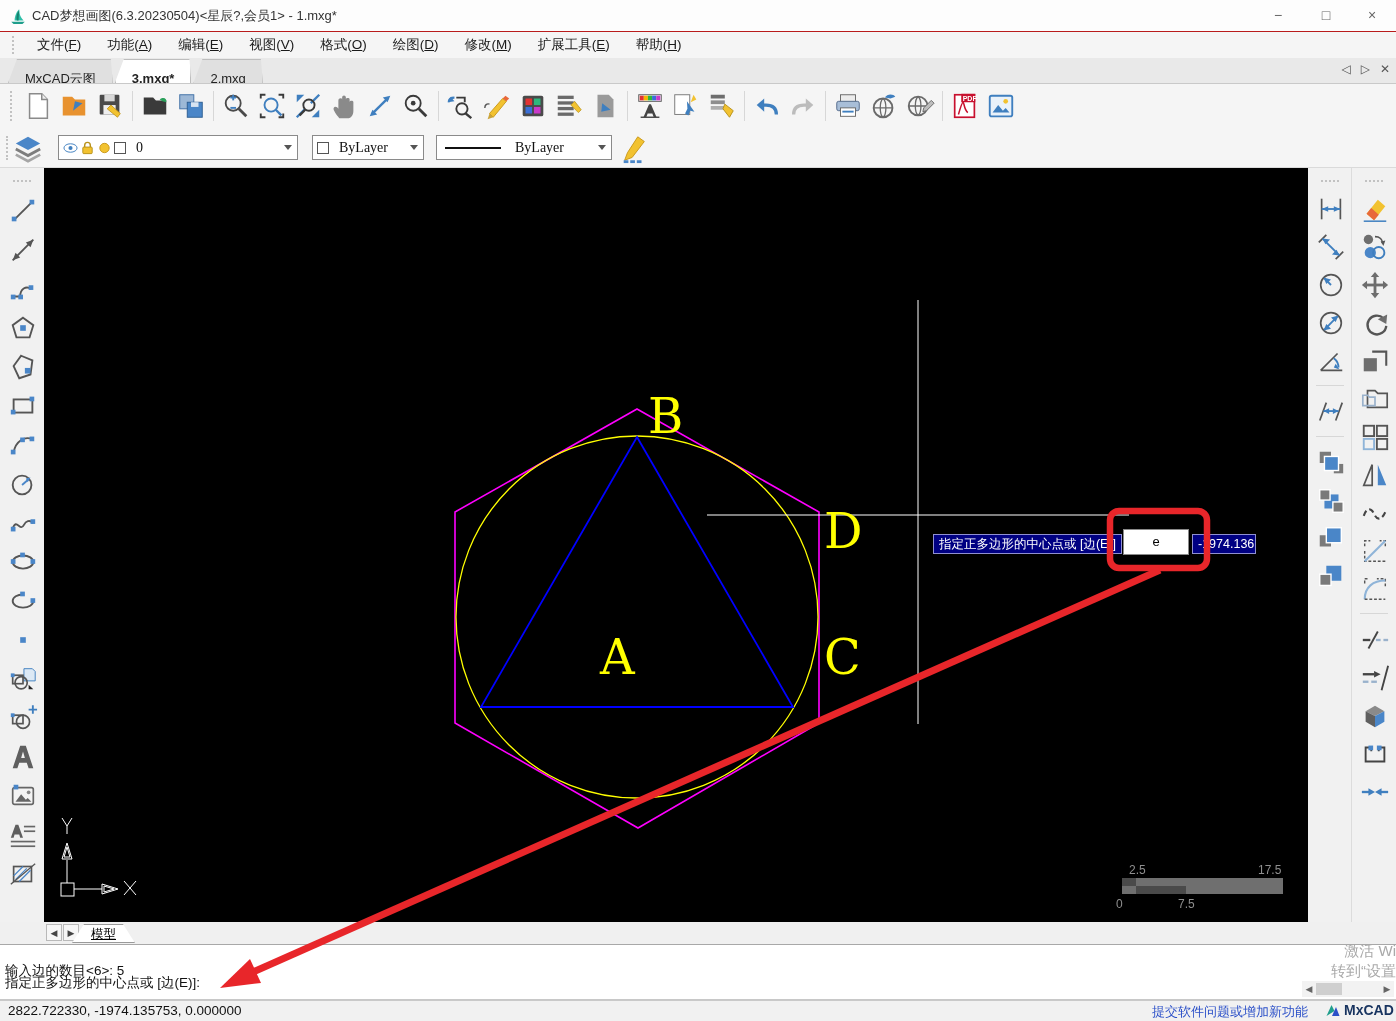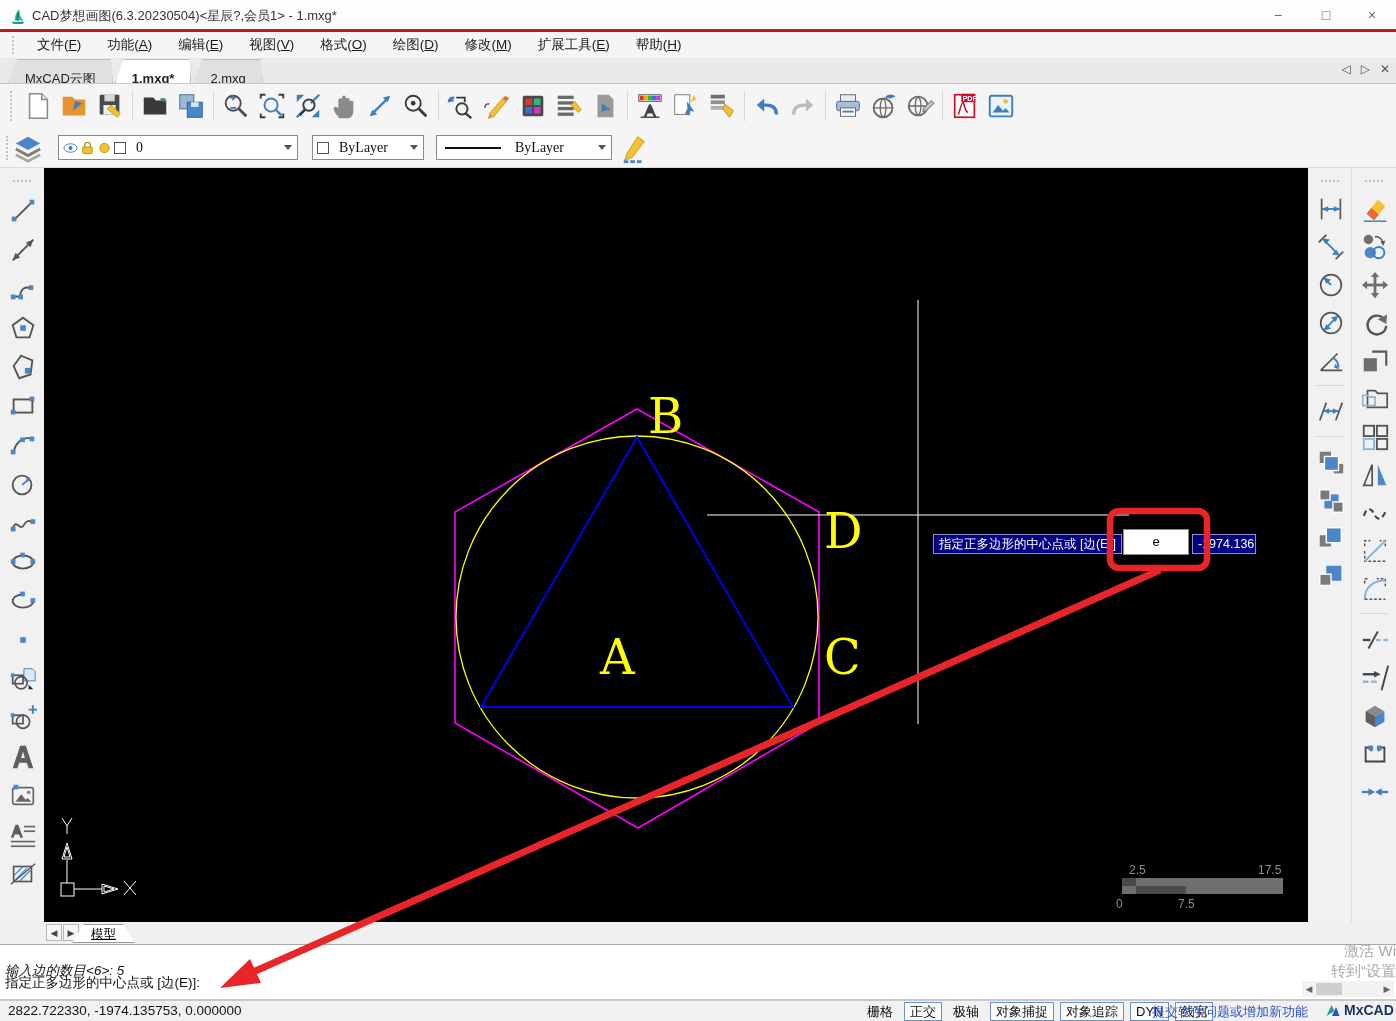--- a/index.html
+++ b/index.html
@@ -1,21 +1,21 @@
 <!DOCTYPE html>
 <html><head>
 <meta charset="utf-8">
 <style>
   * { margin:0; padding:0; box-sizing:border-box; }
   html,body { width:1396px; height:1021px; overflow:hidden; }
   body { font-family:"Liberation Sans", sans-serif; background:#f0f0f0; position:relative; }
   .abs { position:absolute; }
 
   
-  #titlebar { top:0; left:0; width:1396px; height:32px; background:#fdfdfd; border-bottom:3px solid #b91c1c; }
+  #titlebar { top:0; left:0; width:1396px; height:32px; background:#fdfdfd; border-bottom:1px solid #b91c1c; }
   #titlebar .title { position:absolute; left:32px; top:0; line-height:32px; font-size:13px; color:#333; }
   #applogo { position:absolute; left:9px; top:7px; width:18px; height:18px; }
   .winctl { position:absolute; top:0; width:44px; height:31px; text-align:center; line-height:31px; color:#666; font-size:14px; }
 
   
   #menubar { top:32px; left:0; width:1396px; height:26px; background:#f5f5f5; display:flex; align-items:center; padding-left:12px; }
   #menubar .handle { width:4px; height:18px; border-left:2px dotted #c2c2c2; margin-right:8px; }
   .menu-item { font-size:13.5px; color:#1a1a1a; padding:3px 13px; }
   .menu-item u { text-decoration:underline; }
 
@@ -63,21 +63,21 @@
 
   
   #navbar { top:922px; left:0; width:1396px; height:22px; background:#f0f0f0; }
   .navarrow { position:absolute; top:2px; width:16px; height:17px; background:#f6f6f6; border:1px solid #b9b9b9; font-size:9px; color:#444; text-align:center; line-height:16px; }
   #modeltab { position:absolute; left:72px; top:2px; height:19px; padding:0 18px; background:#fff; font-size:12.5px; line-height:18px;
               clip-path:polygon(12px 0, calc(100% - 12px) 0, 100% 100%, 0 100%); border:1px solid #9a9a9a; }
   #modeltab span { text-decoration:underline; }
 
   #cmdline { top:944px; left:0; width:1396px; height:56px; background:#fff; border-top:1px solid #a8a8a8; border-bottom:1px solid #c8c8c8; }
   #cmdline .line { position:absolute; left:5px; font-size:13.5px; color:#111; white-space:pre; }
-  #cmd1 { top:17px;font-style:italic; }
+  #cmd1 { top:17px; }
   #cmd2 { top:29px;text-align:right; }
   #cmdscroll { position:absolute; left:1302px; top:36px; width:92px; height:16px; display:flex; align-items:center; background:#f2f2f2; }
   #cmdscroll .sarrow { width:14px; text-align:center; font-size:9px; color:#666; }
   #cmdscroll .thumb { width:26px; height:12px; background:#cfcfcf; }
   #cmdscroll .track { flex:1; height:12px; background:#f2f2f2; }
 
   #statusbar { top:1000px; left:0; width:1396px; height:21px; background:#f1f1f1; border-top:1px solid #c9c9c9; font-size:13px; color:#111; }
   #coords { position:absolute; left:8px; top:2px; font-size:13.5px; }
   #toggles { position:absolute; left:862px; top:1px; display:flex; align-items:center; gap:6px; }
   .toggle { padding:0 5px; line-height:17px; }
@@ -113,21 +113,21 @@
     <span class="menu-item">格式(<u>O</u>)</span>
     <span class="menu-item">绘图(<u>D</u>)</span>
     <span class="menu-item">修改(<u>M</u>)</span>
     <span class="menu-item">扩展工具(<u>E</u>)</span>
     <span class="menu-item">帮助(<u>H</u>)</span>
   </div>
 
 <div id="tabbar" class="abs">
   <div id="tabs">
       <div class="tab">MxCAD云图</div>
-      <div class="tab active">1.mxg*</div>
+      <div class="tab active">3.mxg*</div>
       <div class="tab">2.mxg</div>
     </div>
   <div id="tabnav">
     <span>◁</span>
     <span>▷</span>
     <span>✕</span>
   </div>
 </div>
 
 <div id="maintoolbar" class="abs">
@@ -772,29 +772,20 @@
   <div id="cmdscroll">
     <span class="sarrow">◀</span>
     <span class="thumb"></span>
     <span class="track"></span>
     <span class="sarrow">▶</span>
   </div>
 </div>
 
 <div id="statusbar" class="abs">
   <span id="coords">2822.722330,  -1974.135753,  0.000000</span>
-  <div id="toggles">
-      <span class="toggle">栅格</span>
-      <span class="toggle boxed">正交</span>
-      <span class="toggle">极轴</span>
-      <span class="toggle boxed">对象捕捉</span>
-      <span class="toggle boxed">对象追踪</span>
-      <span class="toggle boxed">DYN</span>
-      <span class="toggle boxed">线宽</span>
-    </div>
   <span id="issue-link">提交软件问题或增加新功能</span>
   <span id="brand">
     <svg width="16" height="16" viewBox="0 0 32 32">
       <path d="M3 28L13 6l6 12z" fill="#1f9e8c"></path>
         <path d="M14 28L22 10l7 18z" fill="#2b50c8"></path>
     </svg>
     <span>MxCAD</span>
   </span>
 </div>
 

